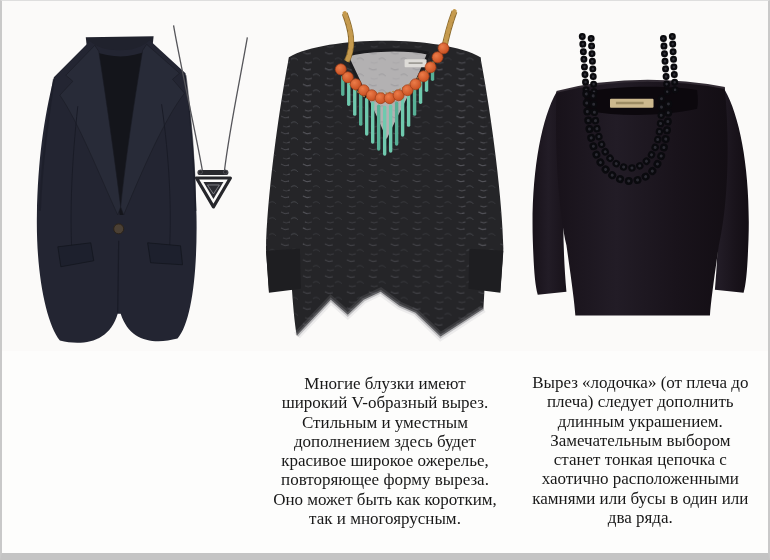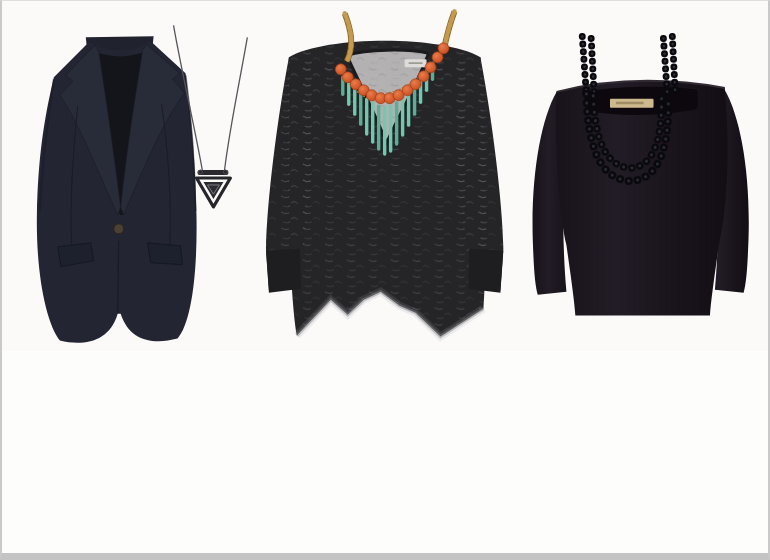--- a/index.html
+++ b/index.html
@@ -147,20 +147,28 @@
             <circle cx="151" cy="89" r="5.5"></circle>
               <circle cx="159" cy="83" r="5.5"></circle>
             <circle cx="167" cy="75" r="5.5"></circle>
               <circle cx="174" cy="66" r="5.5"></circle>
             <circle cx="181" cy="56" r="5.5"></circle>
               <circle cx="187" cy="47" r="5.5"></circle>
           </g>
         </g>
       </svg>
     </div>
+    <p class="caption caption-2">Многие блузки имеют
+широкий V-образный вырез.
+Стильным и уместным
+дополнением здесь будет
+красивое широкое ожерелье,
+повторяющее форму выреза.
+Оно может быть как коротким,
+так и многоярусным.</p>
   </div>
 
   <div class="column">
     <div class="photo">
       <svg viewBox="0 0 258 350" aria-hidden="true">
         <defs>
           <linearGradient id="topg" x1="0" y1="0" x2="1" y2="0">
             <stop offset="0%" stop-color="#18121a"></stop>
             <stop offset="35%" stop-color="#221c26"></stop>
             <stop offset="70%" stop-color="#19131b"></stop>
@@ -187,15 +195,23 @@
             <path d="M152,36 L156,93" stroke="#2e2e36" stroke-width="2.5" stroke-dasharray="0.1,7.6"></path>
             <path d="M161,34 L164,92" stroke="#2e2e36" stroke-width="2.5" stroke-dasharray="0.1,7.6"></path>
           </g>
           <path d="M74,92 C76,148 88,176 116,180 C146,181 158,150 157,96" stroke="var(--bead-black,#0a0a0e)" stroke-width="8" stroke-dasharray="0.1,8.8"></path>
           <path d="M81,94 C83,140 94,164 117,167 C141,167 151,140 150,96" stroke="var(--bead-black,#0a0a0e)" stroke-width="7.5" stroke-dasharray="0.1,8.2"></path>
           <path d="M74,92 C76,148 88,176 116,180 C146,181 158,150 157,96" stroke="#2b2b33" stroke-width="3" stroke-dasharray="0.1,8.8"></path>
           <path d="M81,94 C83,140 94,164 117,167 C141,167 151,140 150,96" stroke="#2b2b33" stroke-width="3" stroke-dasharray="0.1,8.2"></path>
         </g>
       </svg>
     </div>
+    <p class="caption caption-3">Вырез «лодочка» (от плеча до
+плеча) следует дополнить
+длинным украшением.
+Замечательным выбором
+станет тонкая цепочка с
+хаотично расположенными
+камнями или бусы в один или
+два ряда.</p>
   </div>
 
 </div>
 
 </body></html>

